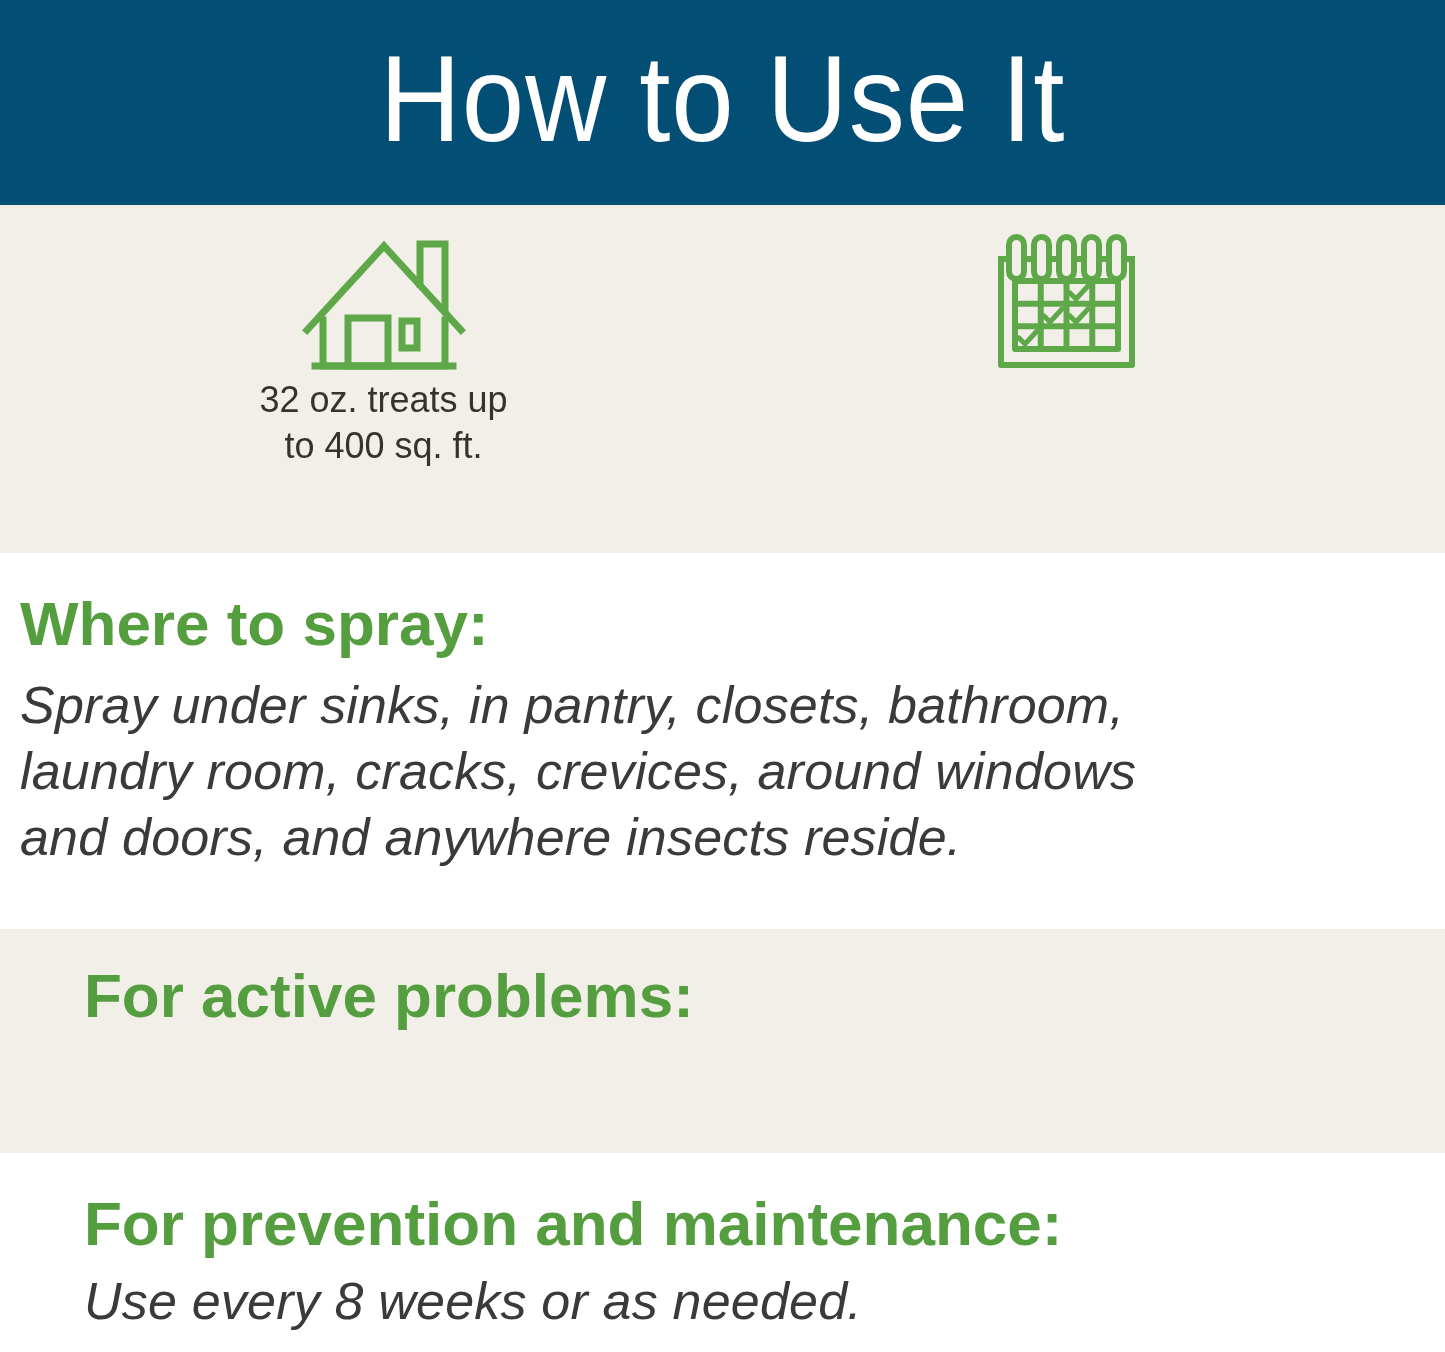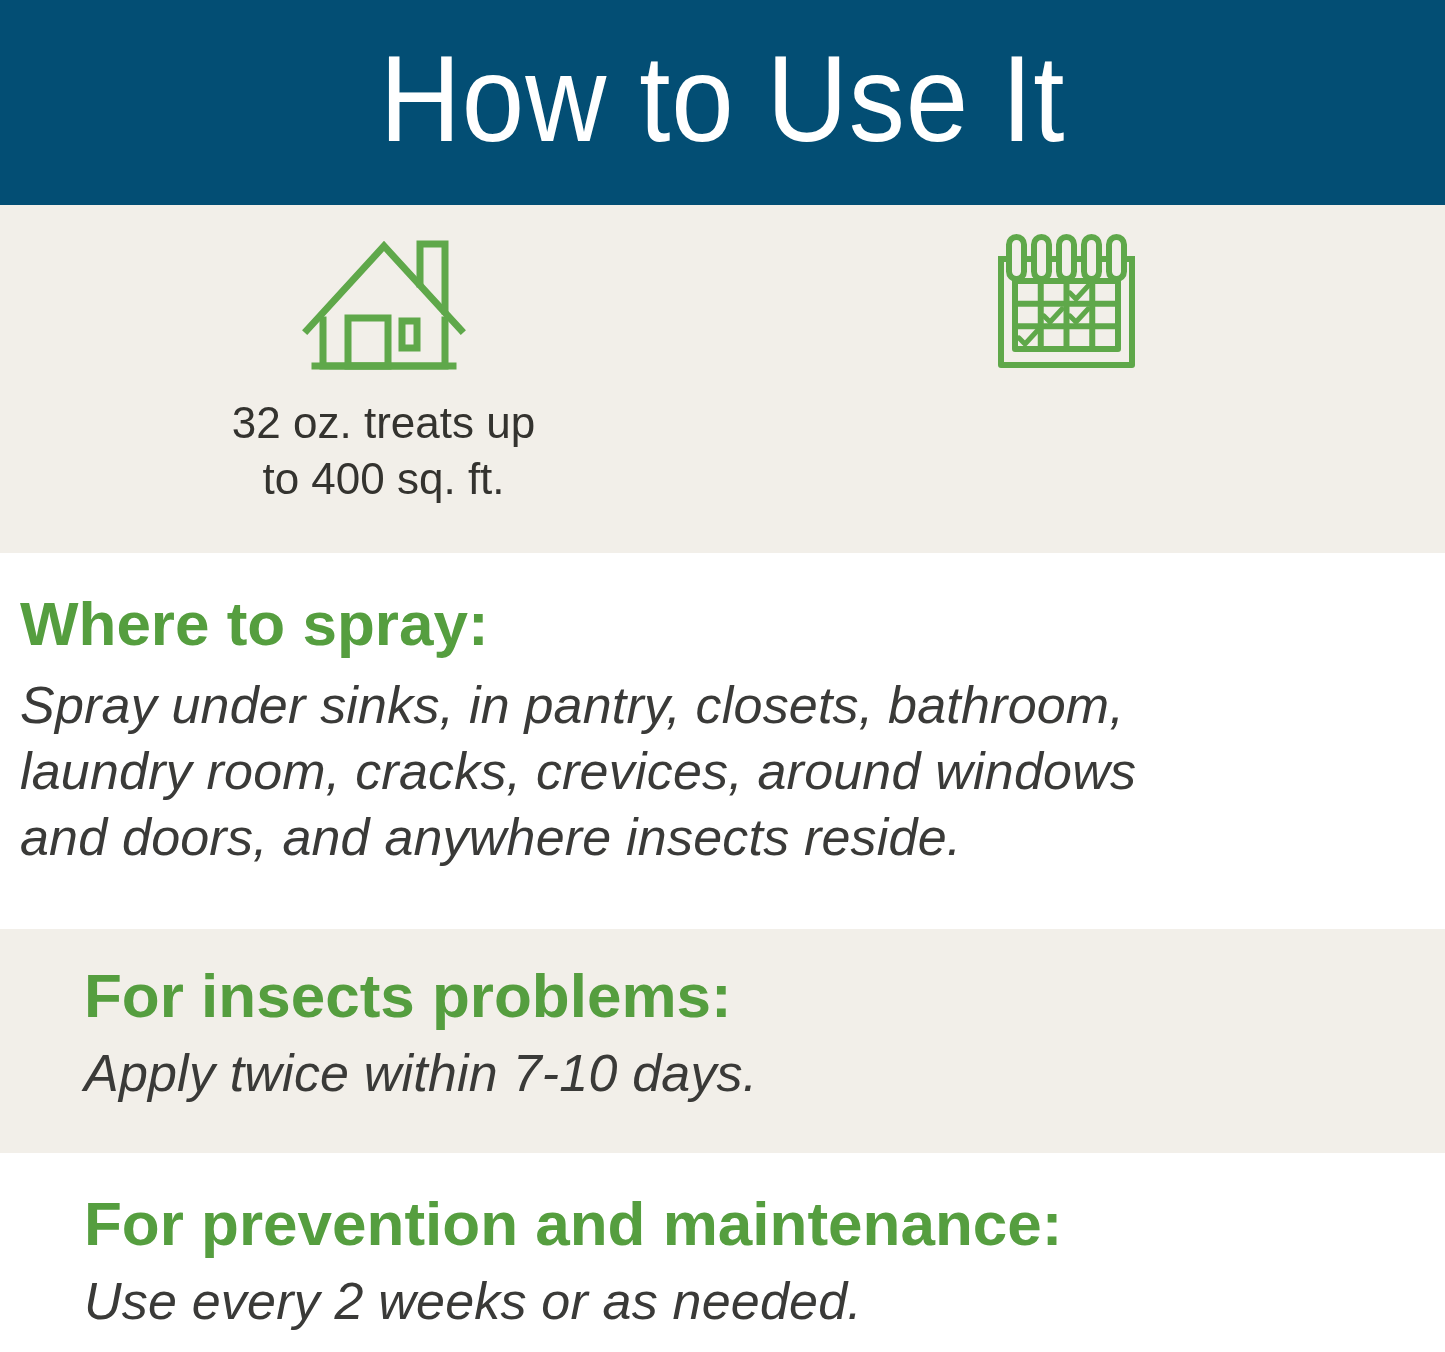--- a/index.html
+++ b/index.html
@@ -68,24 +68,23 @@
   .feature-calendar { margin-left: 130px; }
 
   .feature-icon {
     height: 150px;
     display: flex;
     align-items: center;
     justify-content: center;
   }
 
   .feature-text {
-    margin-top: 18px;
     font-family: "Liberation Sans Narrow", "Liberation Sans", sans-serif;
     font-weight: 400;
-    font-size: 44px;
+    font-size: 36px;
     line-height: 1.28;
     color: #34332F;
     text-align: center;
     white-space: pre-line;
   }
 
   
   .section {
     padding: 0 84px;
     width: 100%;
@@ -192,22 +191,21 @@
   </div>
 
   <div class="section section-white sec-where">
     <div class="section-heading">Where to spray:</div>
     <div class="section-body">Spray under sinks, in pantry, closets, bathroom,
 laundry room, cracks, crevices, around windows
 and doors, and anywhere insects reside.</div>
   </div>
 
   <div class="section section-beige sec-active">
-    <div class="section-heading">For insects problems:</div>
-    <div class="section-body">Apply twice within 7-10 days.</div>
+    <div class="section-heading">For active problems:</div>
   </div>
 
   <div class="section section-white sec-prevent">
     <div class="section-heading">For prevention and maintenance:</div>
-    <div class="section-body">Use every 2 weeks or as needed.</div>
+    <div class="section-body">Use every 8 weeks or as needed.</div>
   </div>
 
 </div>
 
 </body></html>

